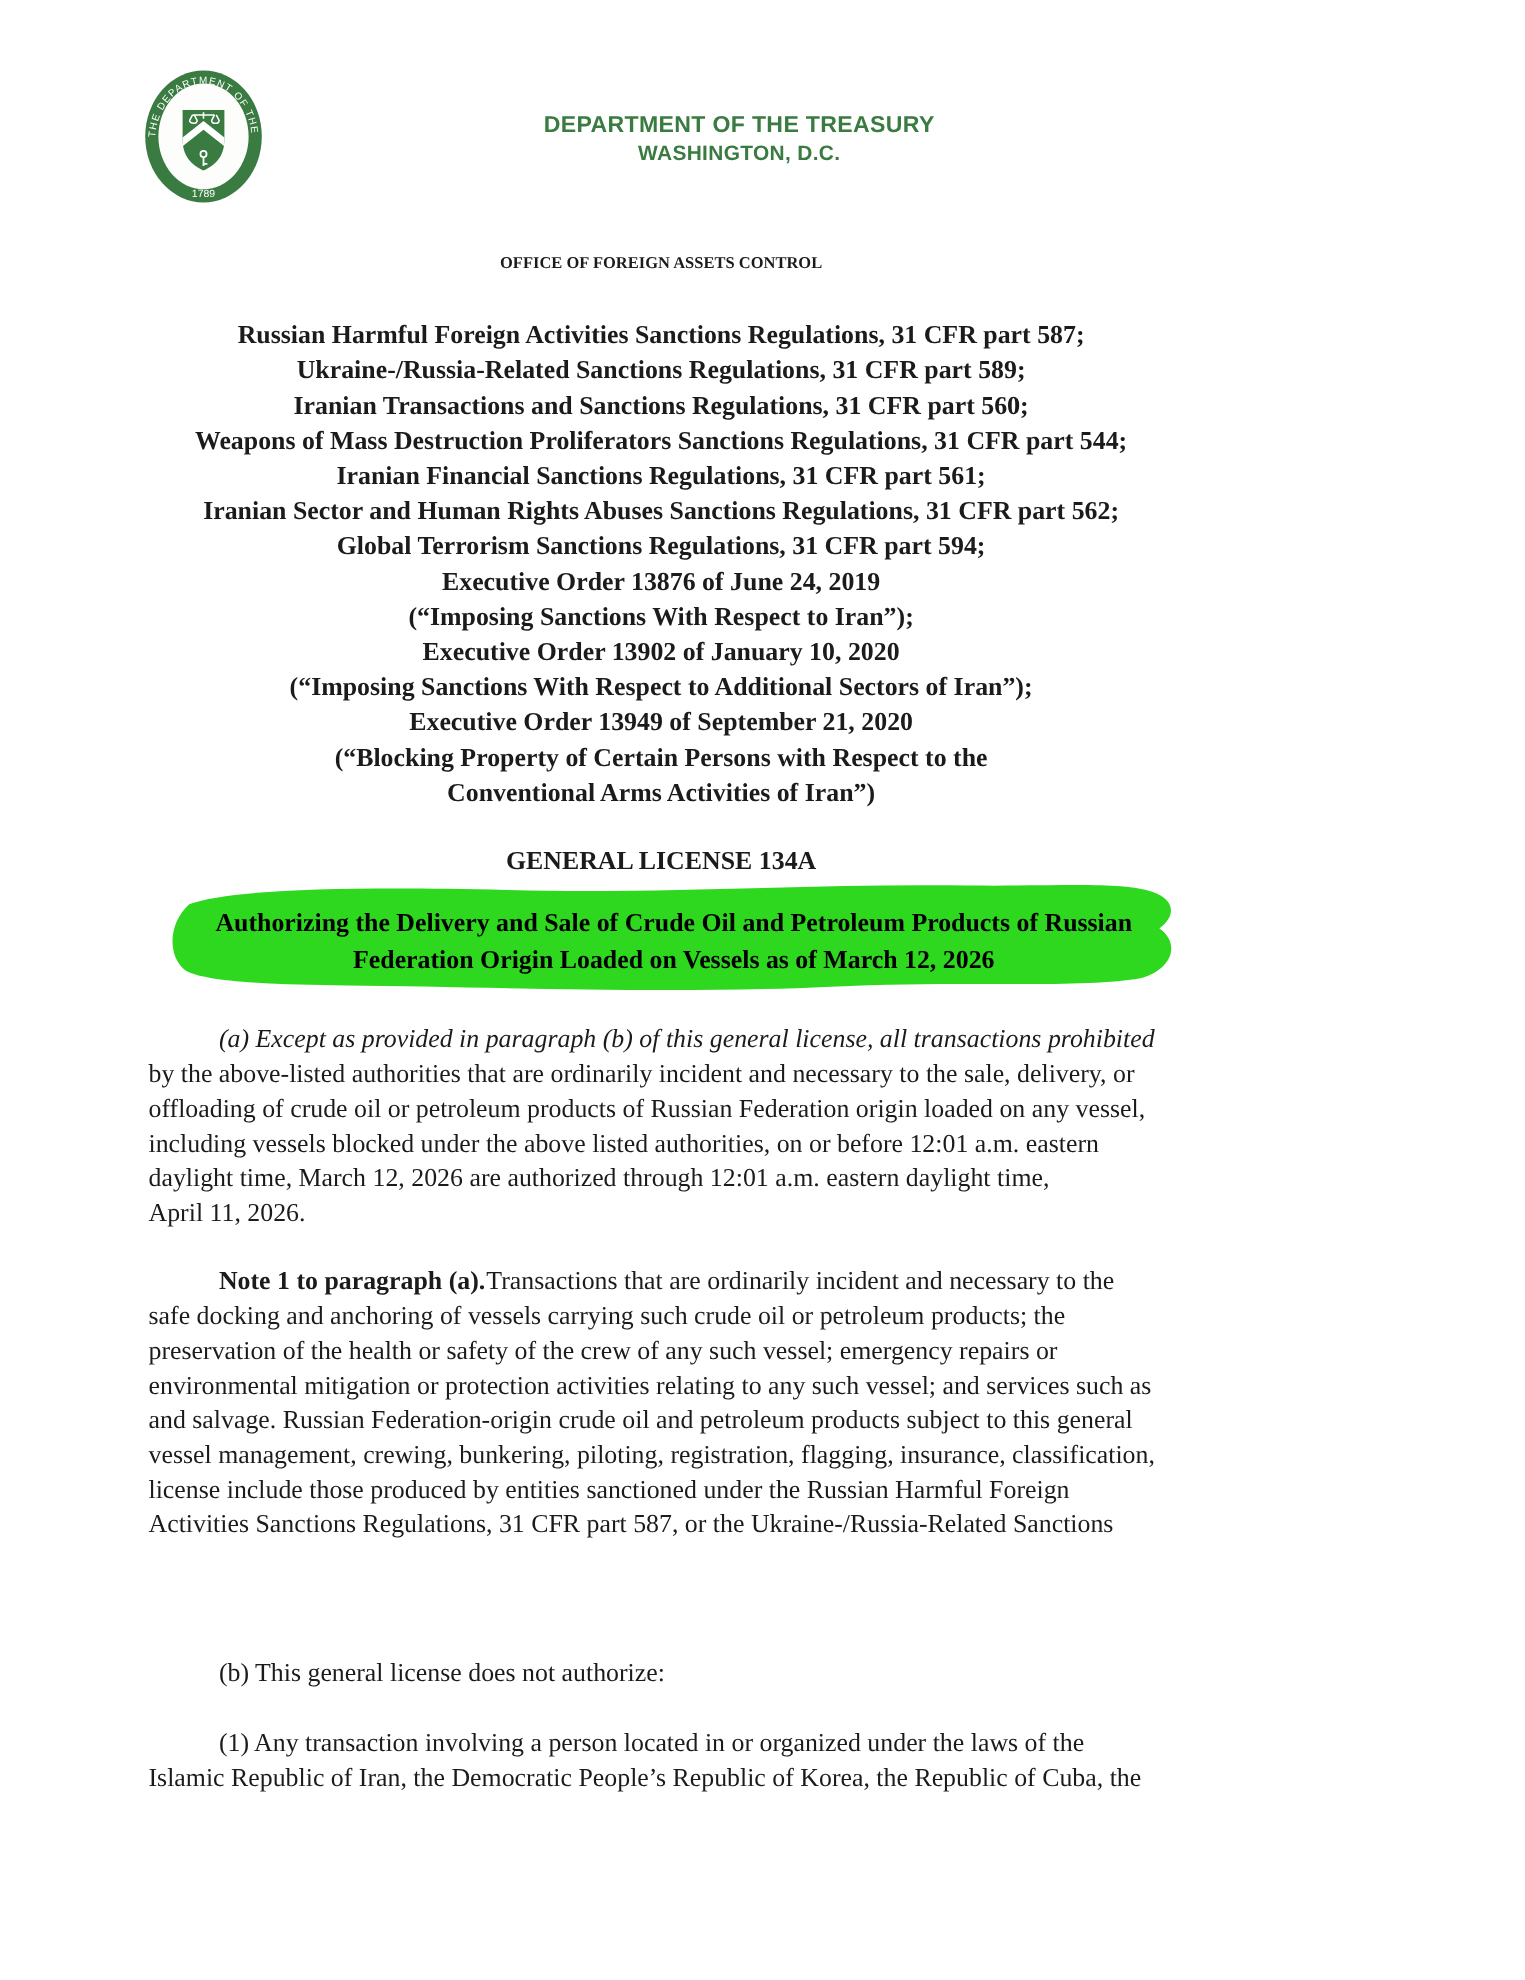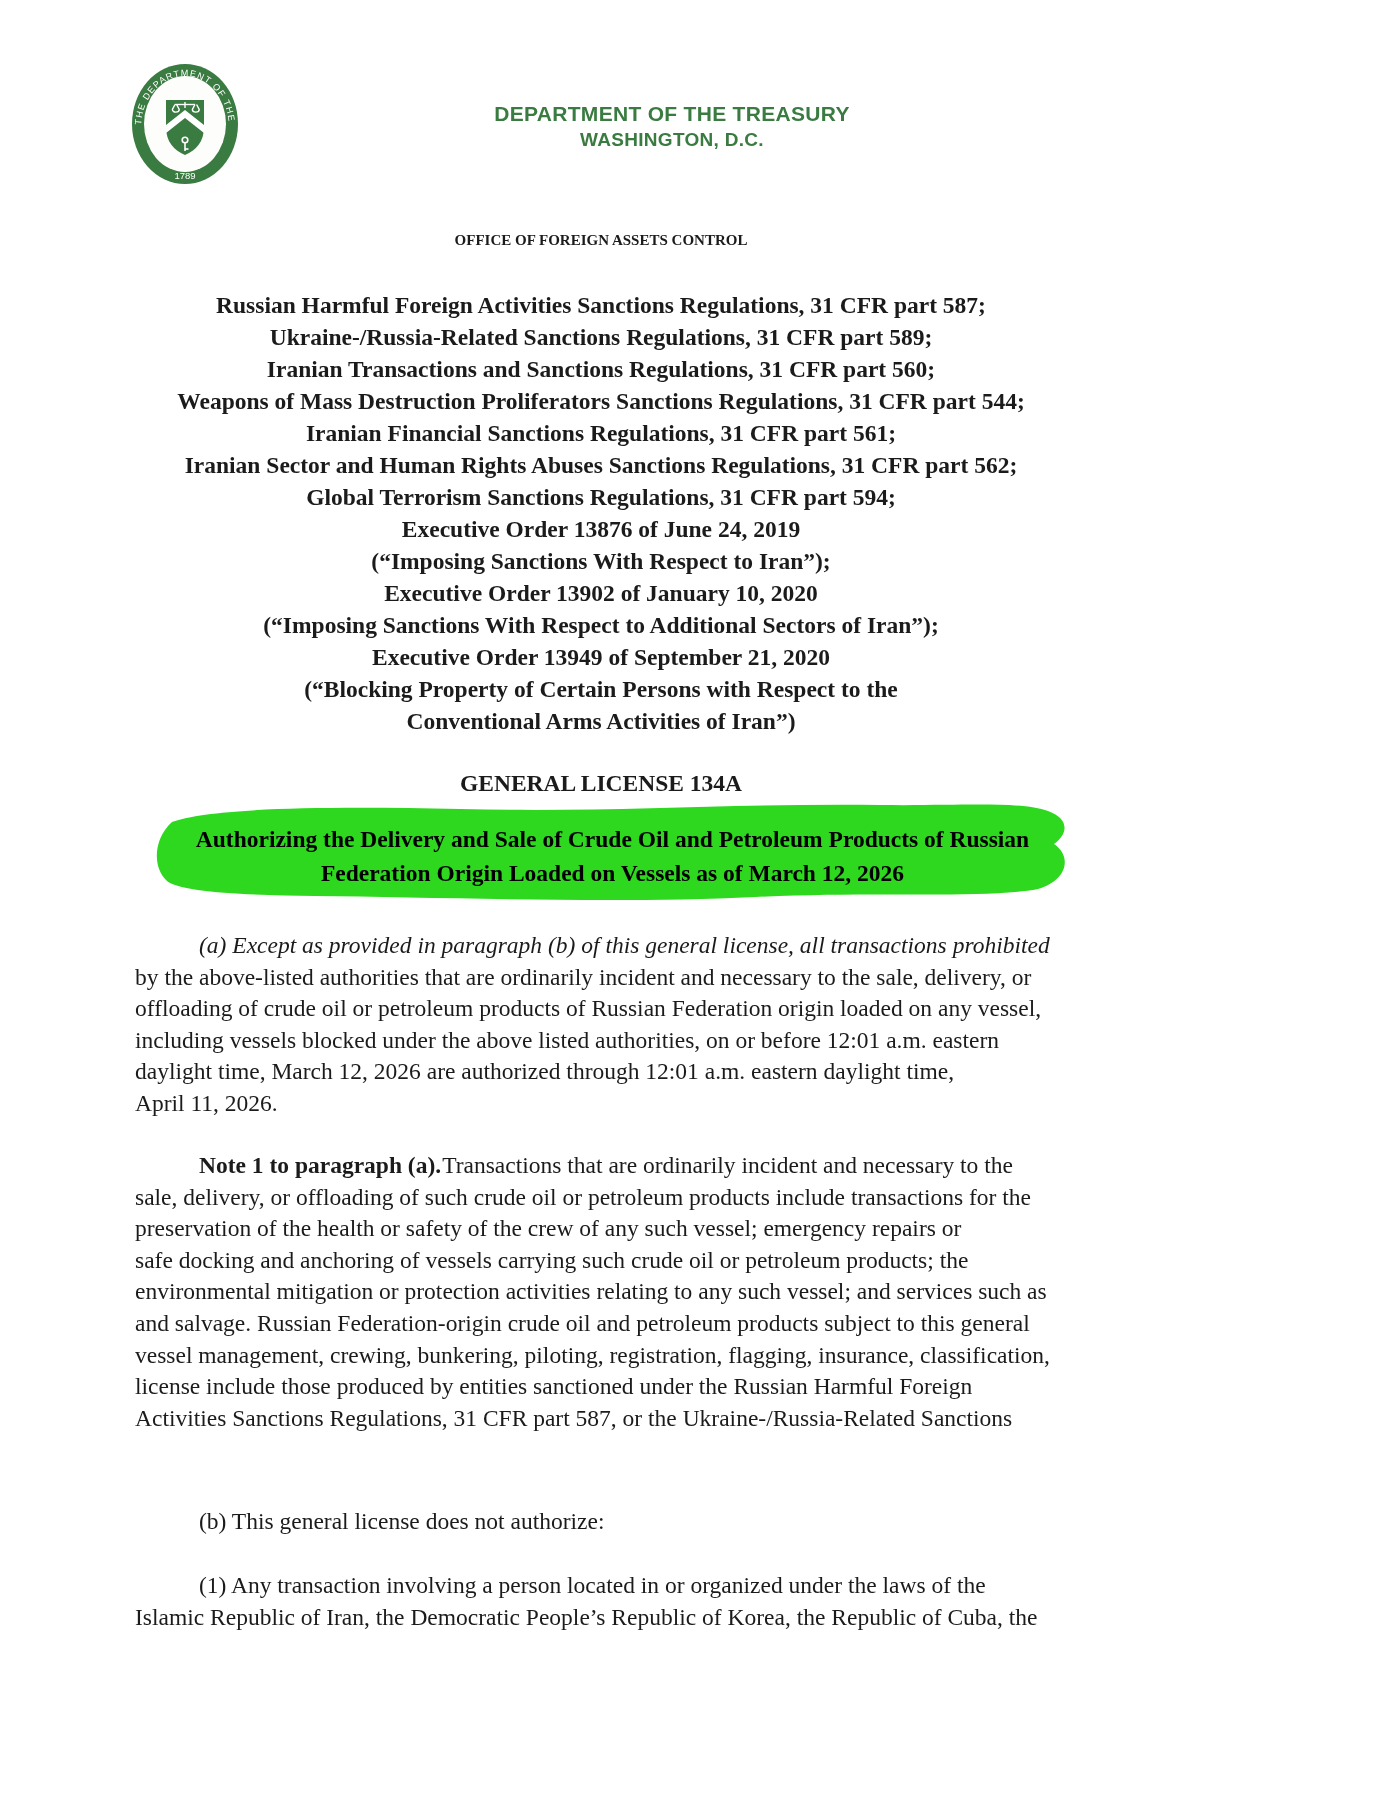--- a/index.html
+++ b/index.html
@@ -143,23 +143,22 @@
       <div class="line">including vessels blocked under the above listed authorities, on or before 12:01 a.m. eastern</div>
       <div class="line">daylight time, March 12, 2026 are authorized through 12:01 a.m. eastern daylight time,</div>
       <div class="line">April 11, 2026.</div>
     </div>
 
   <div class="abs body-block" id="note-1">
     <div class="line first-line">
       <span class="lead">Note 1 to paragraph (a).</span><span>Transactions that are ordinarily incident and necessary to the</span>
     </div>
     <div>
-        <div class="line">sale, delivery, or offloading of such crude oil or petroleum products include transactions for the</div>
+        <div class="line">safe docking and anchoring of vessels carrying such crude oil or petroleum products; the</div>
         <div class="line">preservation of the health or safety of the crew of any such vessel; emergency repairs or</div>
-        <div class="line">safe docking and anchoring of vessels carrying such crude oil or petroleum products; the</div>
         <div class="line">environmental mitigation or protection activities relating to any such vessel; and services such as</div>
         <div class="line">and salvage.  Russian Federation-origin crude oil and petroleum products subject to this general</div>
         <div class="line">vessel management, crewing, bunkering, piloting, registration, flagging, insurance, classification,</div>
         <div class="line">license include those produced by entities sanctioned under the Russian Harmful Foreign</div>
         <div class="line">Activities Sanctions Regulations, 31 CFR part 587, or the Ukraine-/Russia-Related Sanctions</div>
       </div>
   </div>
 
   <div class="abs body-block" id="para-b">(b) This general license does not authorize:</div>
 

